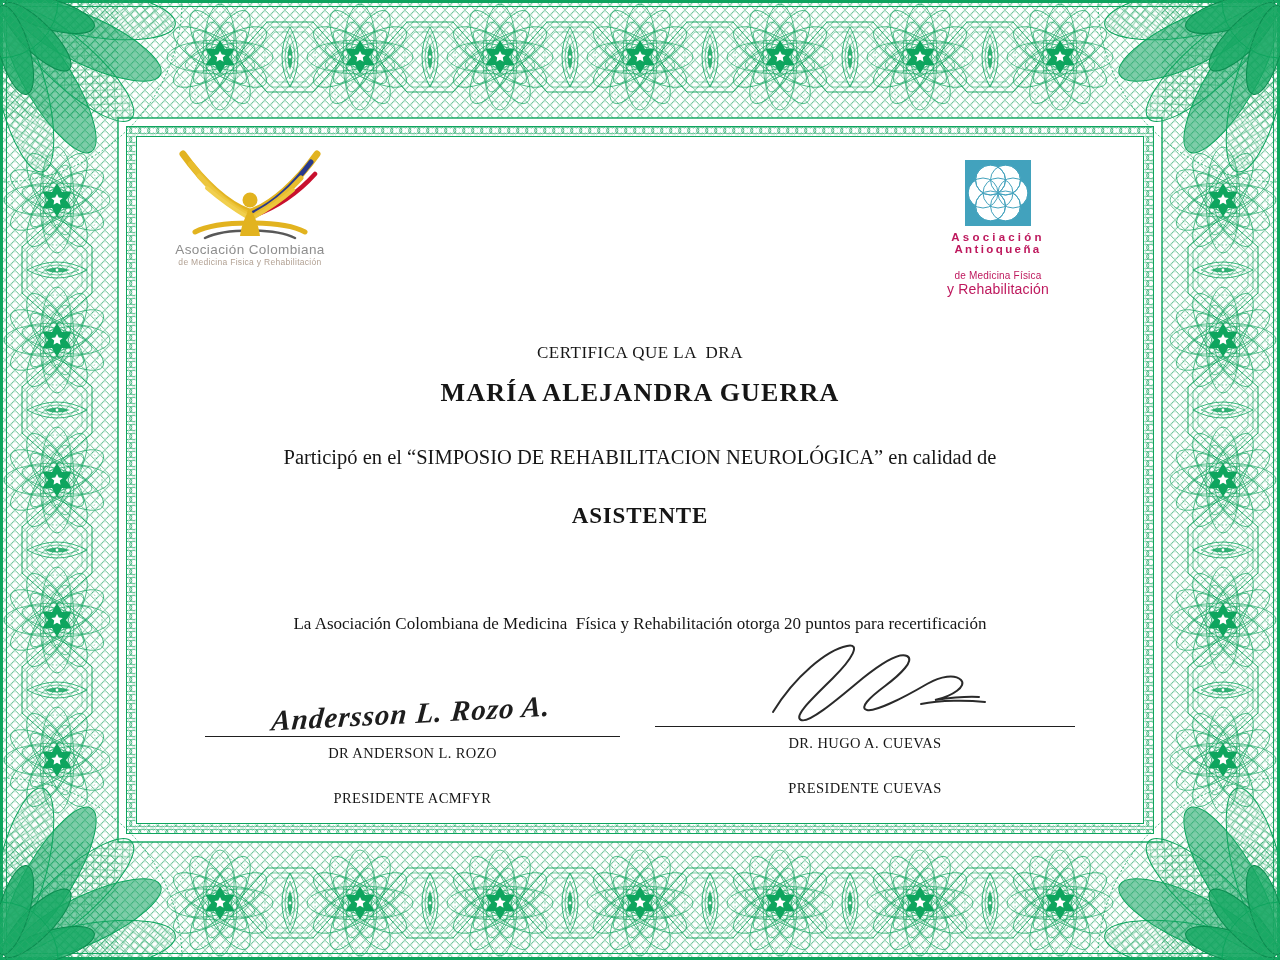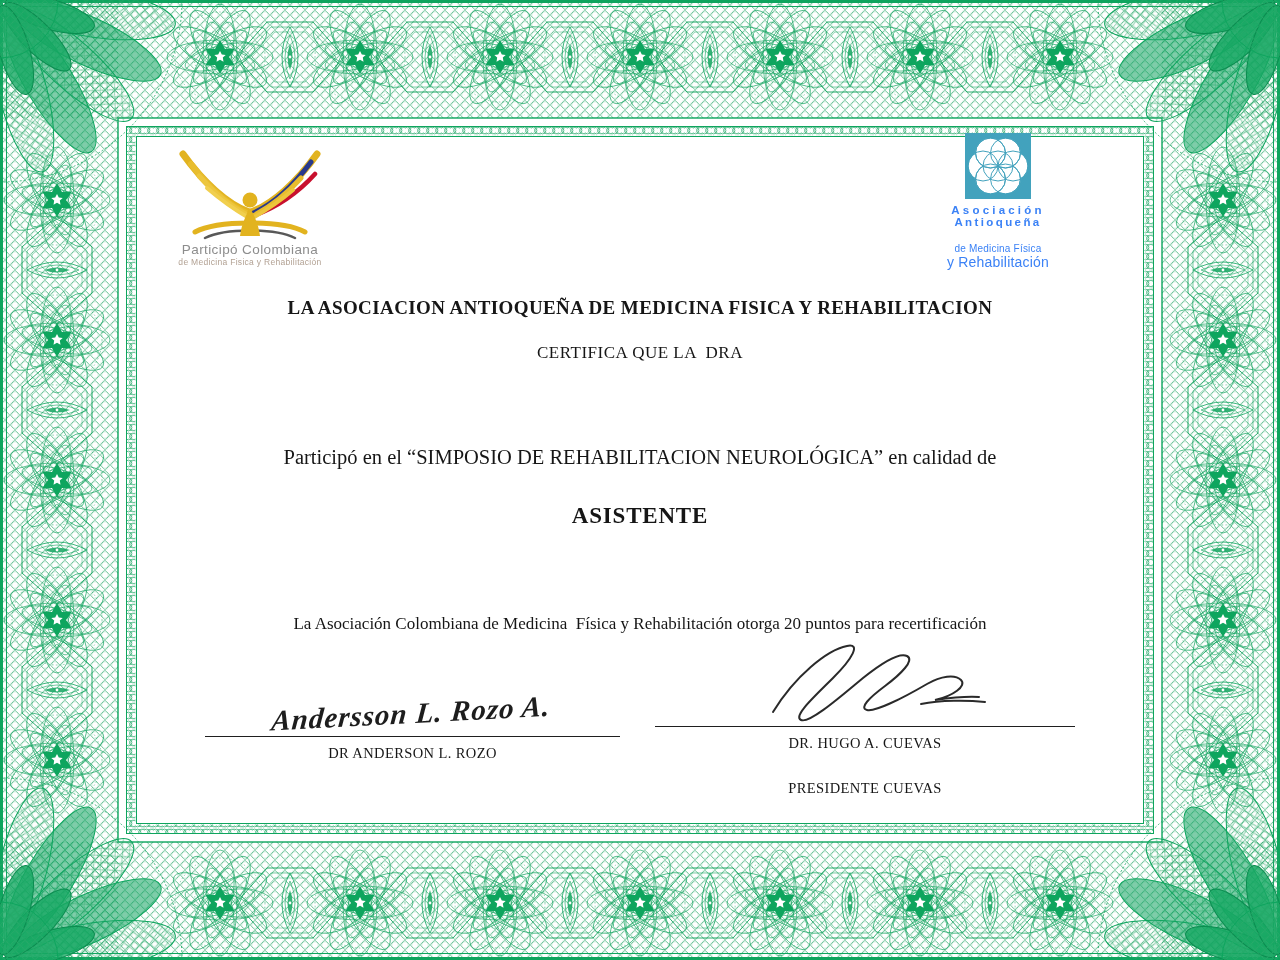--- a/index.html
+++ b/index.html
@@ -18,22 +18,22 @@
   .recipient  {top:378px;font-size:26px;font-weight:bold;letter-spacing:1.2px;}
   .particip   {top:446px;font-size:20.5px;}
   .role       {top:503px;font-size:23px;font-weight:bold;letter-spacing:.8px;}
   .details    {top:562px;font-size:20.5px;}
   .points     {top:614px;font-size:17px;}
 
   
   .logo-left{position:absolute;left:150px;top:148px;width:200px;text-align:center;}
   .logo-left .l1{font-family:"Liberation Sans","DejaVu Sans",sans-serif;font-size:13.5px;color:#8d8d8d;letter-spacing:.4px;margin-top:-2px;}
   .logo-left .l2{font-family:"Liberation Sans","DejaVu Sans",sans-serif;font-size:8.5px;color:#b2a193;letter-spacing:.3px;margin-top:0;}
-  .logo-right{position:absolute;left:930px;top:133px;width:136px;text-align:center;
-    font-family:"Liberation Sans","DejaVu Sans",sans-serif;color:#3b82f6;}
+  .logo-right{position:absolute;left:930px;top:160px;width:136px;text-align:center;
+    font-family:"Liberation Sans","DejaVu Sans",sans-serif;color:#be185d;}
   .logo-right .sq{width:66px;height:66px;margin:0 auto;display:block;}
   .logo-right .r1{font-size:11.5px;letter-spacing:3.2px;margin-top:5px;font-weight:600;}
   .logo-right .r2{font-size:11.5px;letter-spacing:2.4px;font-weight:600;}
   .logo-right .r3{font-size:10px;letter-spacing:.2px;margin-top:15px;}
   .logo-right .r4{font-size:14px;letter-spacing:.2px;}
 
   
   .sig{position:absolute;text-align:center;}
   .sig-left{left:205px;top:660px;width:415px;}
   .sig-right{left:655px;top:640px;width:420px;}
@@ -204,21 +204,21 @@
         <path d="M146,14 C128,38 108,57 86,66" stroke="#28398c" stroke-width="5"></path>
         <path d="M150,26 C132,46 110,60 88,68" stroke="#c8102e" stroke-width="4.5"></path>
         <path d="M136,30 C120,48 104,60 86,69" stroke="#e8bd2e" stroke-width="5"></path>
         <path d="M128,42 C114,54 100,63 86,71" stroke="#edc63d" stroke-width="4"></path>
         <path d="M30,84 C52,72 118,72 140,84" stroke="#e2b31f" stroke-width="5"></path>
         <path d="M40,90 C60,80 110,80 130,90" stroke="#2e2e2e" stroke-width="2.5" opacity="0.8"></path>
       </g>
       <circle cx="85" cy="52" r="7.5" fill="#e2b31f"></circle>
       <path d="M85,60 C79,70 76,80 75,88 L95,88 C94,80 91,70 85,60 Z" fill="#e2b31f"></path>
     </svg>
-    <div class="l1">Participó Colombiana</div>
+    <div class="l1">Asociación Colombiana</div>
     <div class="l2">de Medicina Fisica y Rehabilitación</div>
   </div>
 
   <div class="logo-right">
     <svg class="sq" viewBox="0 0 66 66">
       <rect width="66" height="66" fill="#42a2bd"></rect>
       <g fill="#ffffff" stroke="#42a2bd" stroke-width="1">
         <circle cx="33" cy="33" r="15"></circle>
         <circle cx="48" cy="33" r="15"></circle>
           <circle cx="18" cy="33" r="15"></circle>
@@ -236,30 +236,31 @@
         <circle cx="40.5" cy="20" r="15"></circle>
           <circle cx="25.5" cy="20" r="15"></circle>
       </g>
     </svg>
     <div class="r1">Asociación</div>
     <div class="r2">Antioqueña</div>
     <div class="r3">de Medicina Física</div>
     <div class="r4">y Rehabilitación</div>
   </div>
 
-  <div class="cline issuer">LA ASOCIACION ANTIOQUEÑA DE MEDICINA FISICA Y REHABILITACION</div>
   <div class="cline certifies">CERTIFICA QUE LA  DRA</div>
+  <div class="cline recipient">MARÍA ALEJANDRA GUERRA</div>
   <div class="cline particip">Participó en el “SIMPOSIO DE REHABILITACION NEUROLÓGICA” en calidad de</div>
   <div class="cline role">ASISTENTE</div>
   <div class="cline points">La Asociación Colombiana de Medicina  Física y Rehabilitación otorga 20 puntos para recertificación</div>
 
   <div class="sig sig-left">
     <div class="script-sig">Andersson L. Rozo A.</div>
     <hr class="rule">
     <div class="sig-name">DR ANDERSON L. ROZO</div>
+    <div class="sig-title">PRESIDENTE ACMFYR</div>
   </div>
 
   <div class="sig sig-right">
     <svg class="flourish" width="260" height="84" viewBox="0 0 260 84">
       <g fill="none" stroke="#2a2a2a" stroke-width="2" stroke-linecap="round">
         <path d="M38,72 C60,36 92,10 112,6 C126,3 118,18 98,38 C78,58 58,76 66,80 C74,84 104,58 128,38 C148,22 164,12 172,16 C180,20 166,34 150,46 C134,58 124,68 132,70 C140,72 168,58 192,44 C206,36 220,34 226,40 C232,46 218,56 200,60 C214,58 230,56 244,57"></path>
         <path d="M186,64 C206,60 232,60 250,62"></path>
       </g>
     </svg>
     <hr class="rule">

